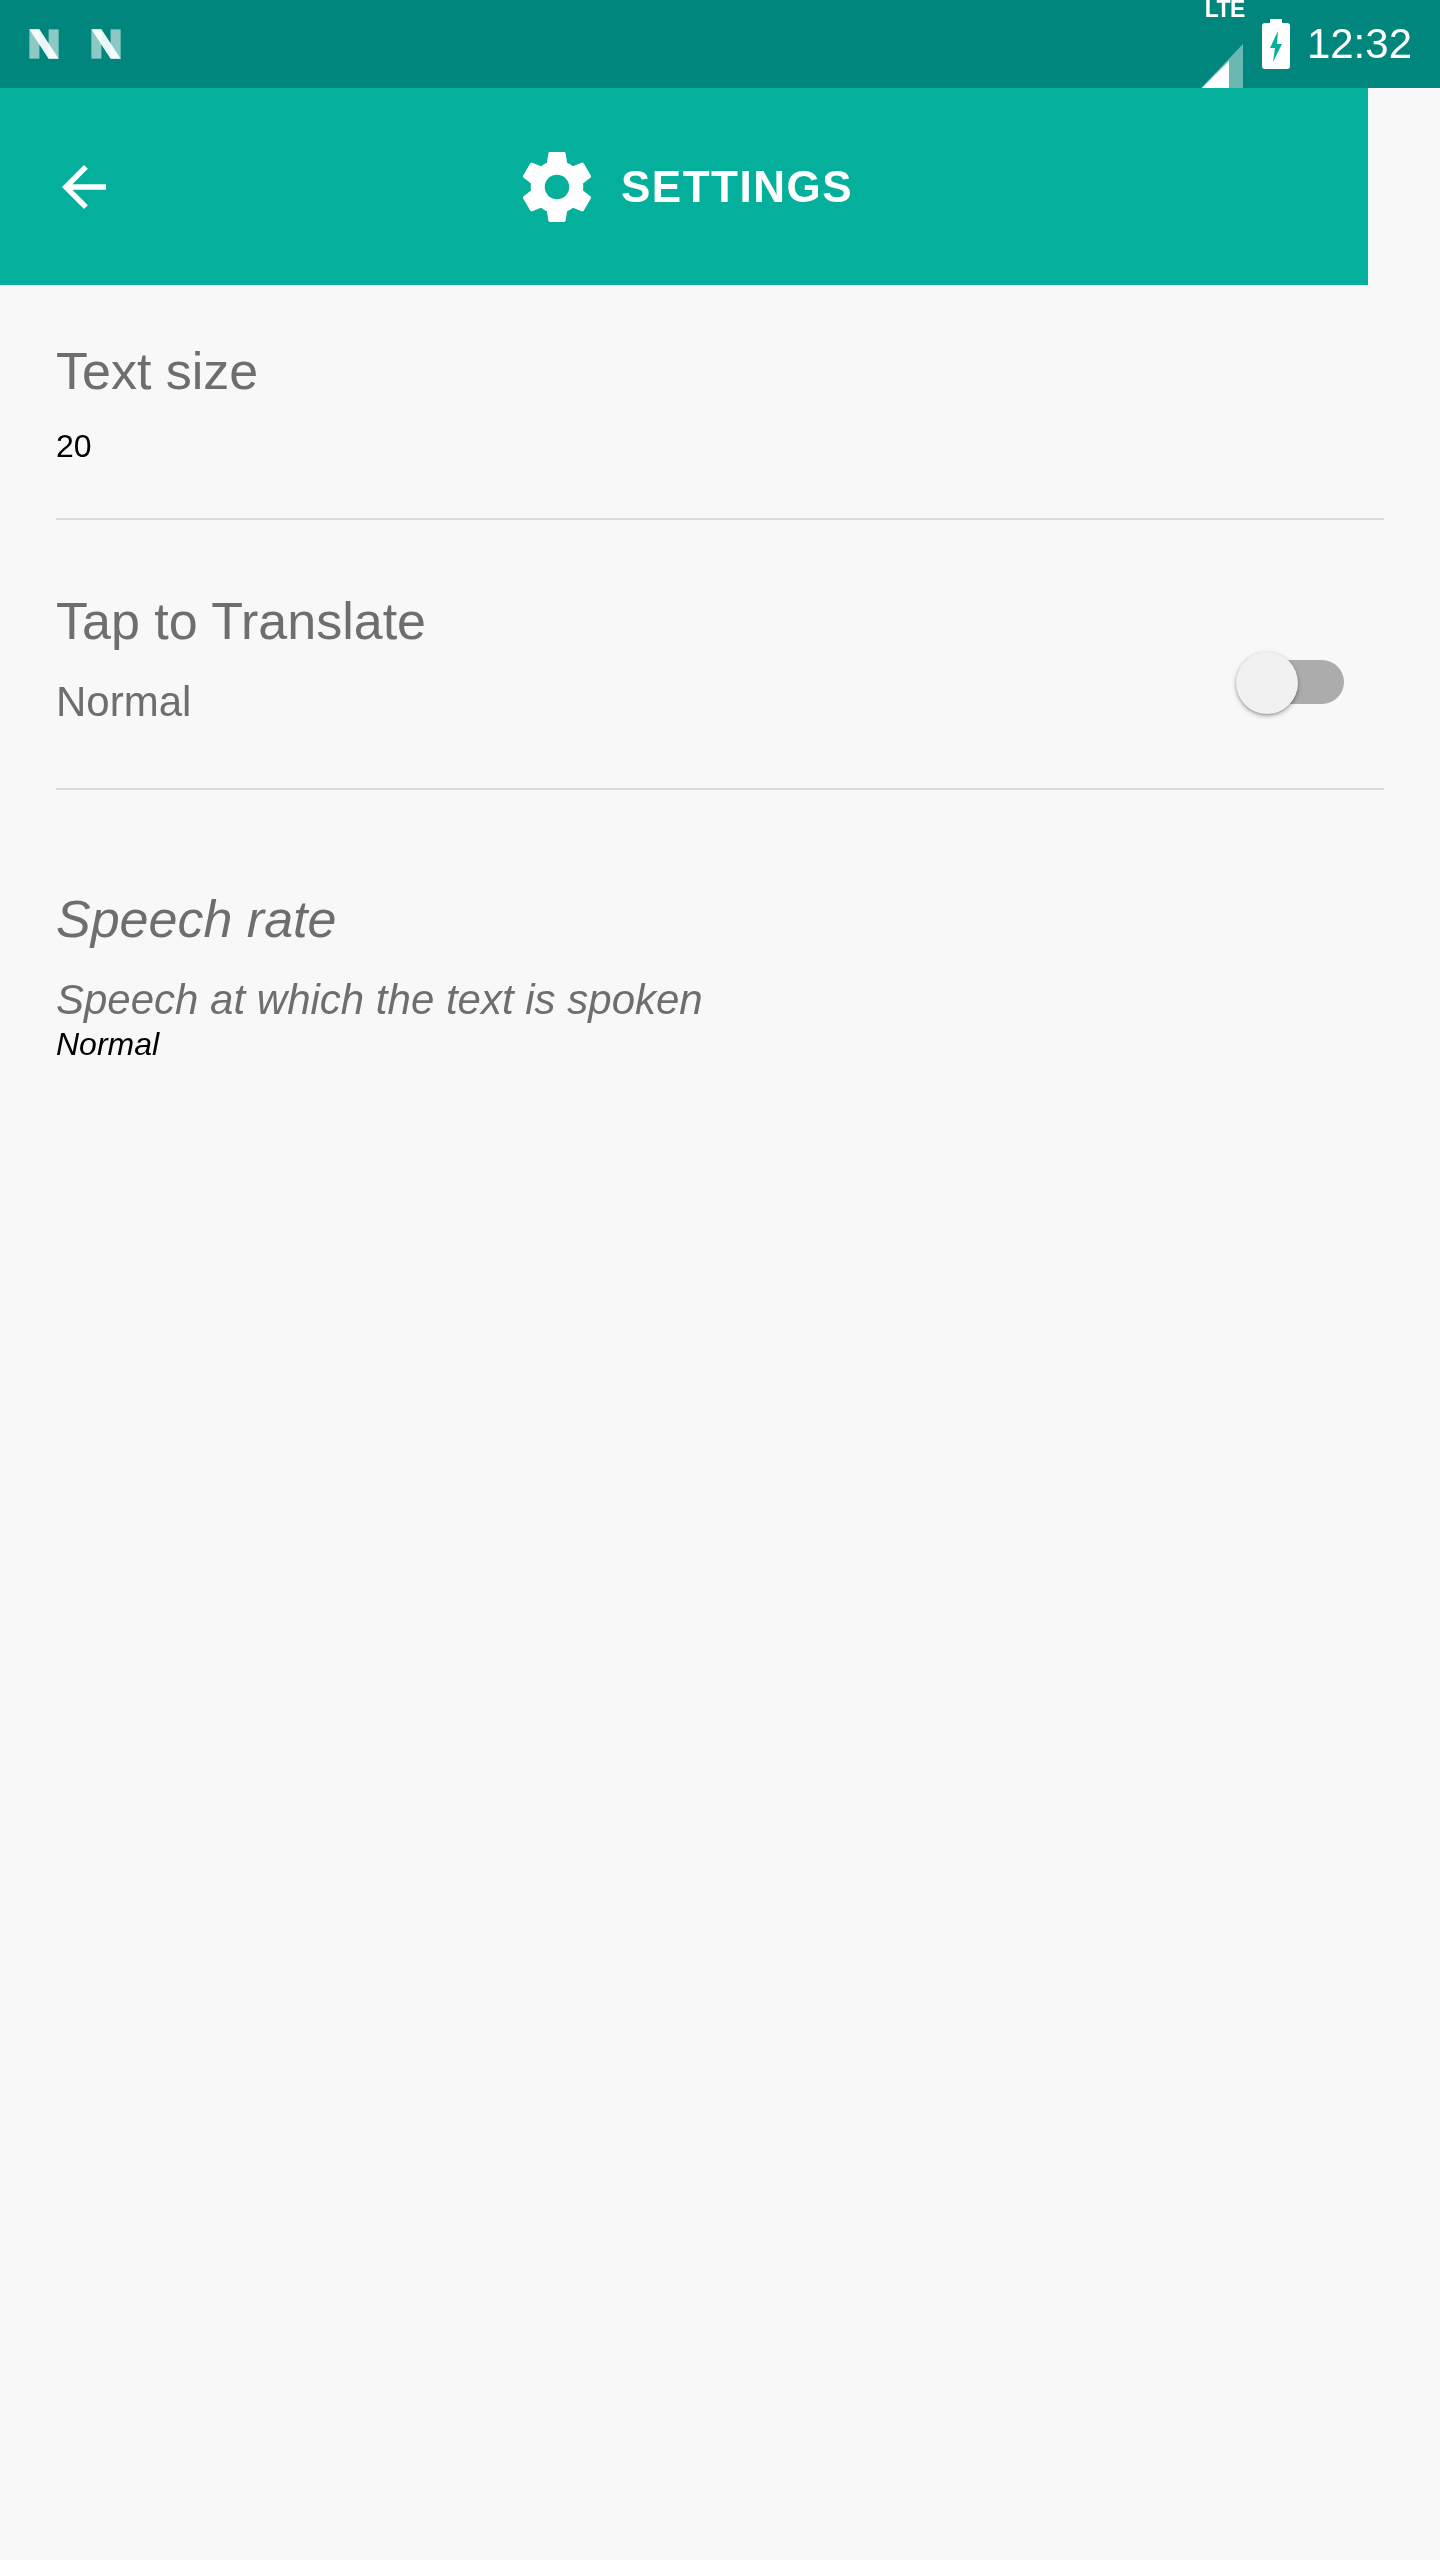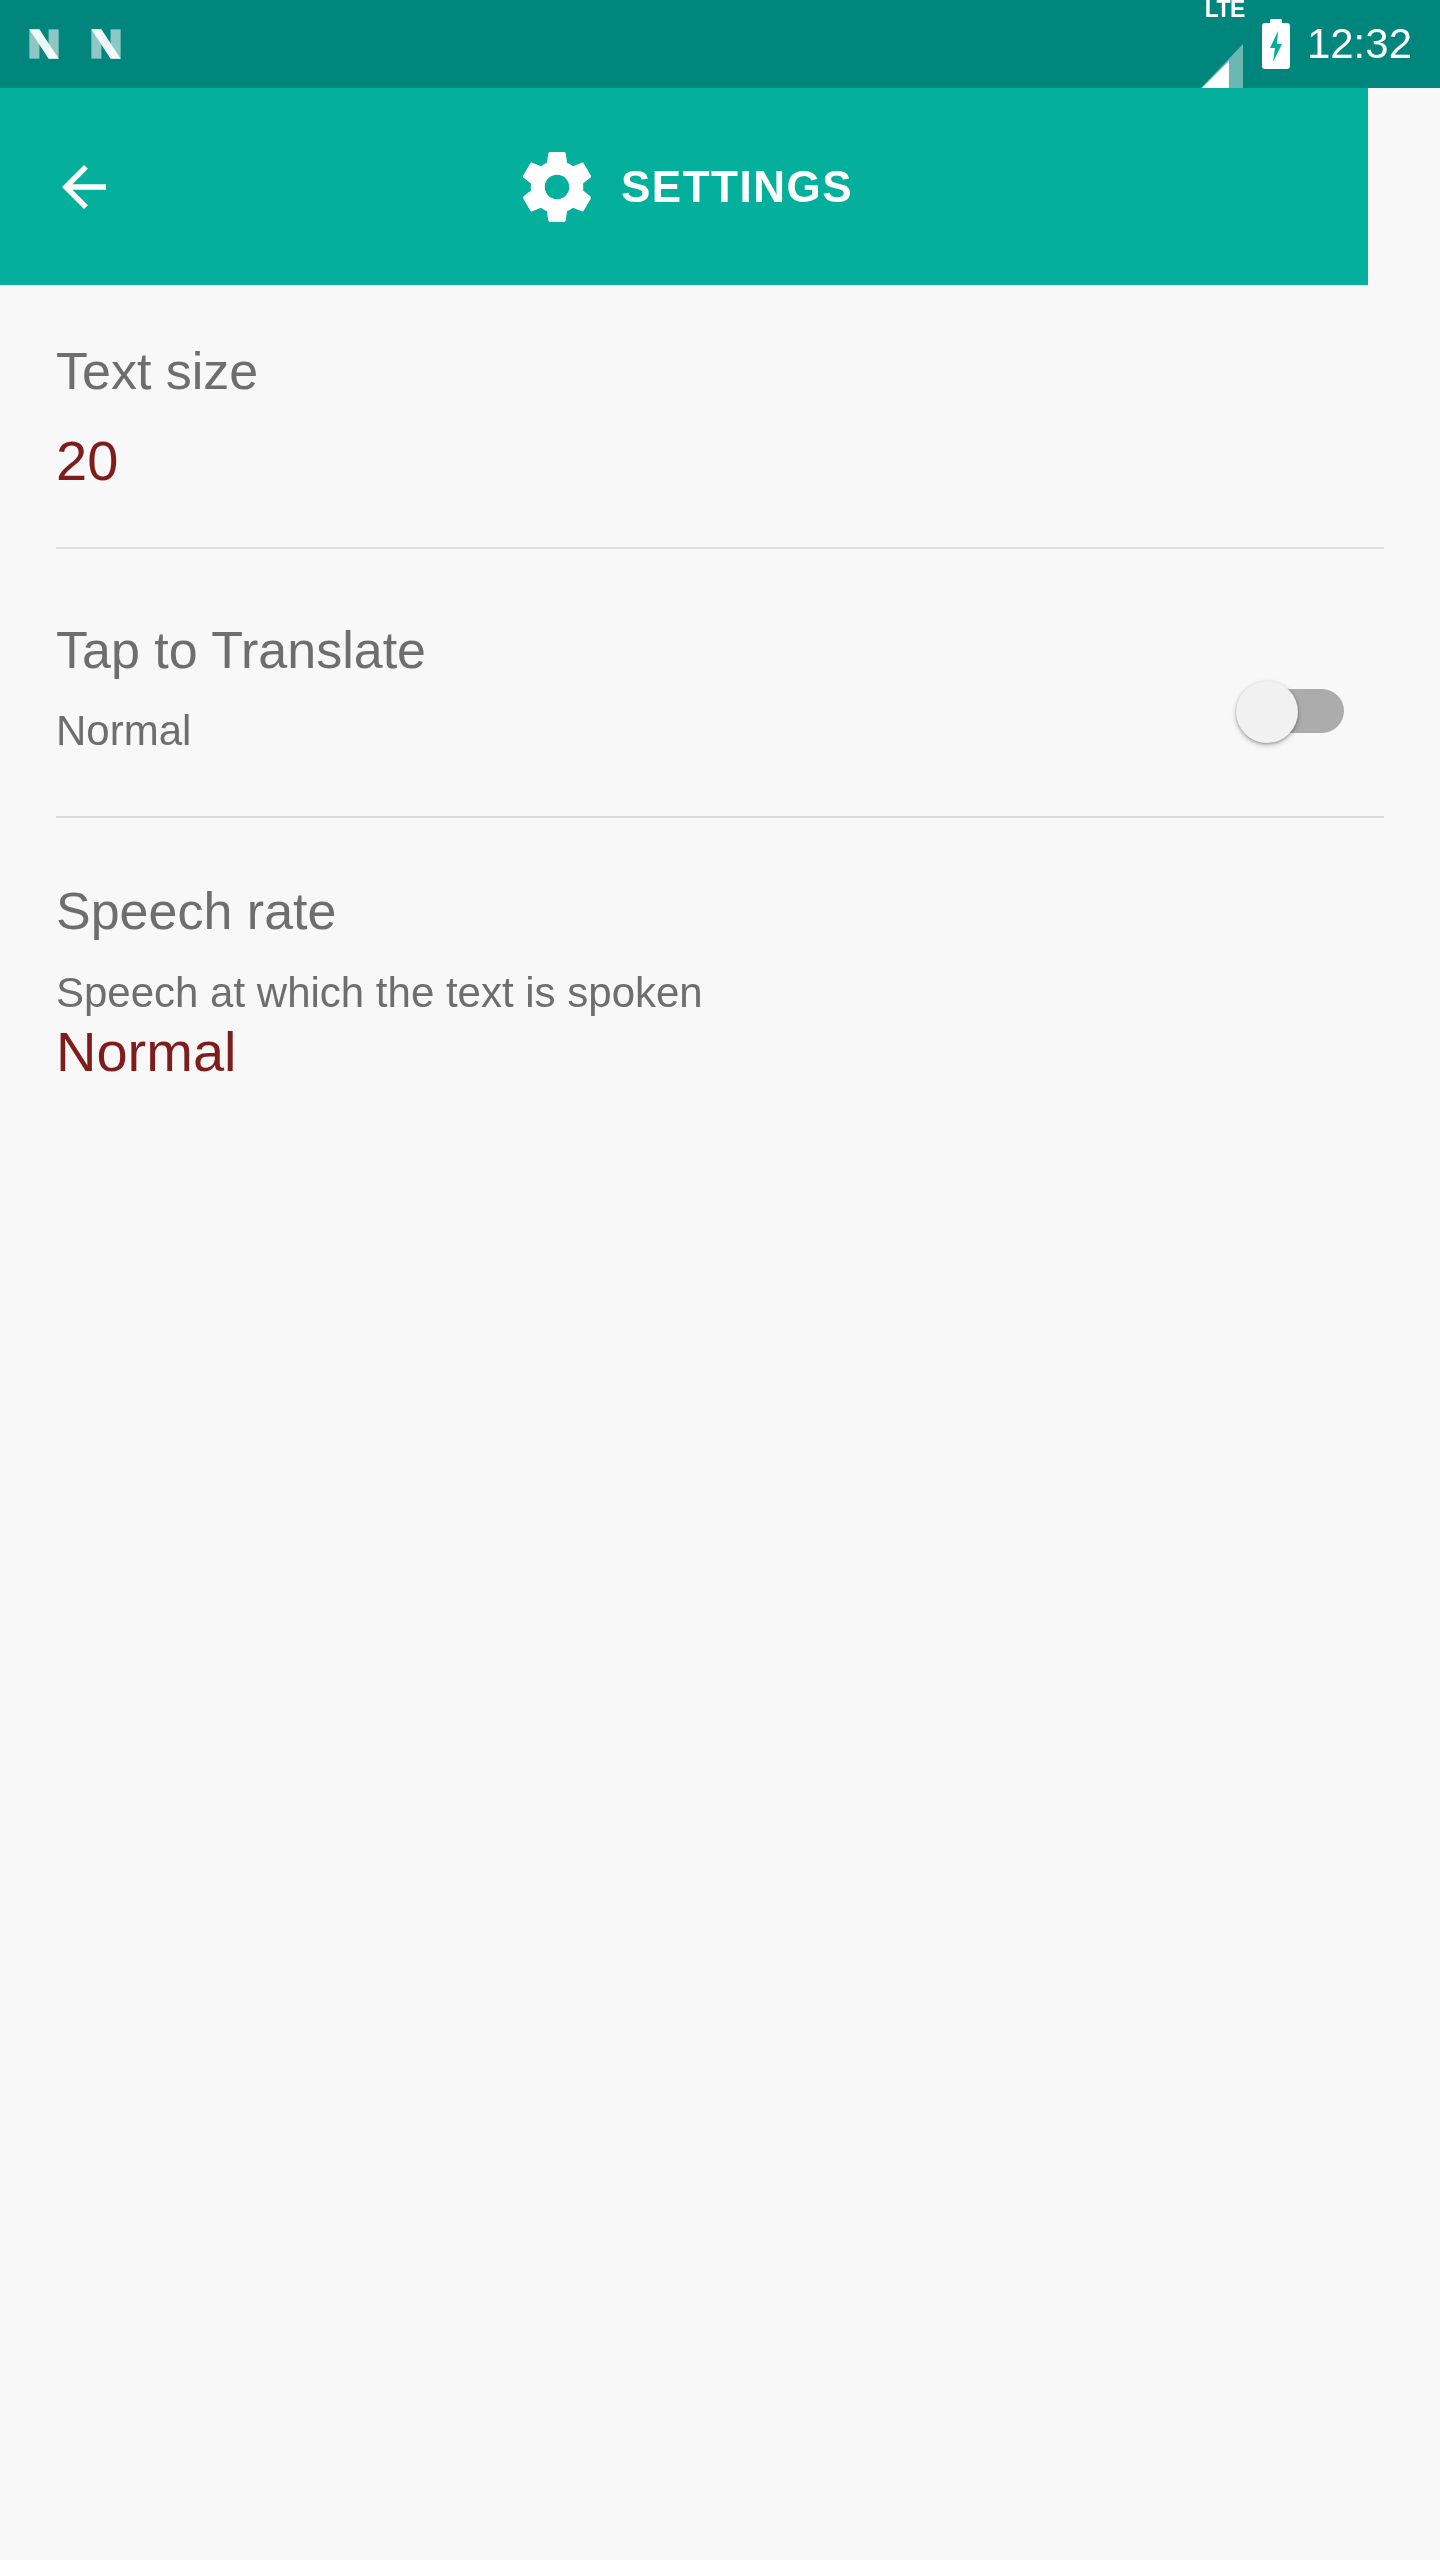--- a/index.html
+++ b/index.html
@@ -108,22 +108,22 @@
     font-weight:400;
     line-height:1.2;
   }
   .pref-summary {
     color:#6E6E6E;
     font-size:42px;
     font-weight:400;
     line-height:1.2;
   }
   .pref-value-accent {
-    color:#7f1d1d;
-    font-size:56px;
+    color:#000000;
+    font-size:32px;
     font-weight:400;
     line-height:1.2;
   }
 
   
   .row-textsize { padding-top:55px; padding-bottom:52px; }
   .row-textsize .pref-summary-wrap { margin-top:25px; }
 
   
   .divider {
@@ -167,22 +167,23 @@
     top:0;
     width:62px;
     height:62px;
     border-radius:50%;
     background:#F1F1F1;
     box-shadow:0 2px 5px rgba(0,0,0,0.28), 0 1px 2px rgba(0,0,0,0.2);
   }
 
   
   .row-speech {
-    padding-top:62px;
+    padding-top:98px;
     padding-bottom:40px;
+    font-style:italic;
   }
   .row-speech .speech-line {
     margin-top:25px;
     display:flex;
     align-items:baseline;
     justify-content:space-between;
     flex-direction:column;
   }
 </style>
 </head>

